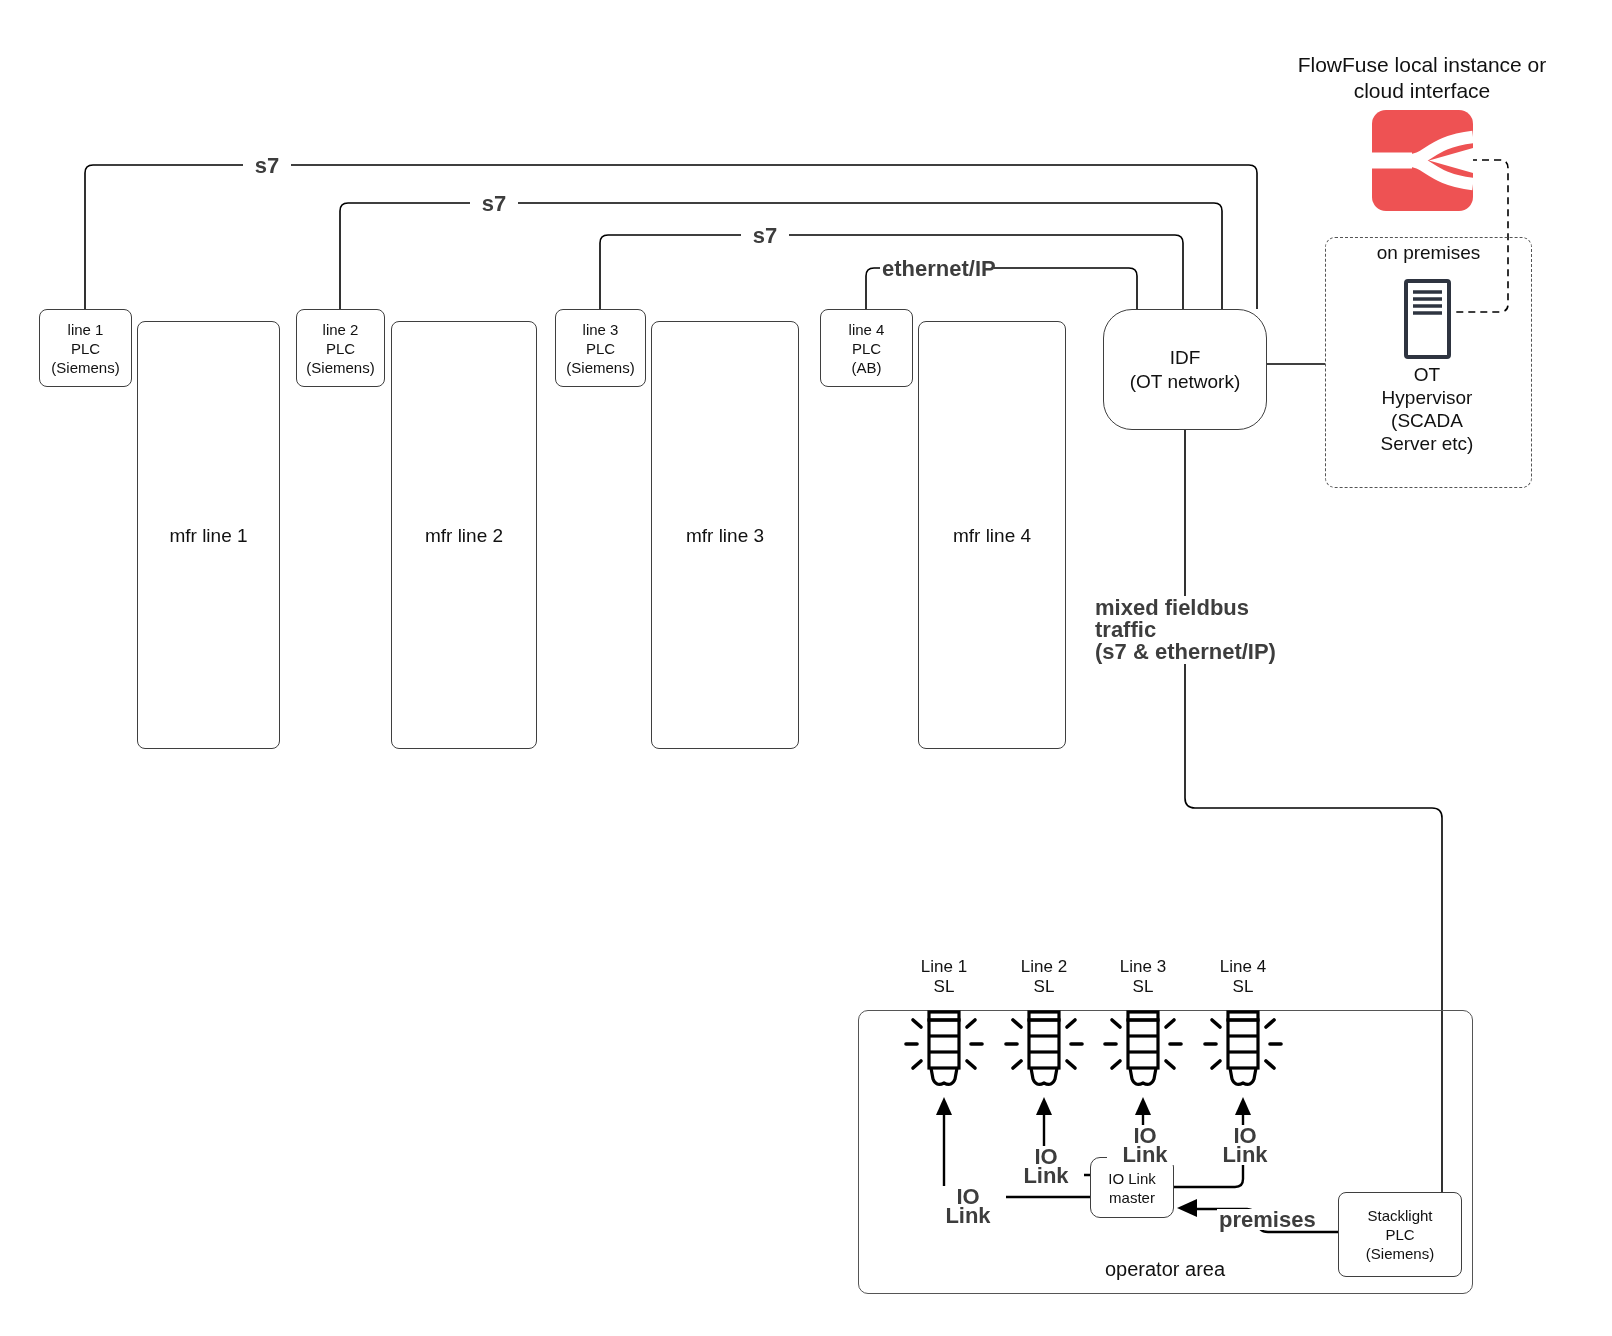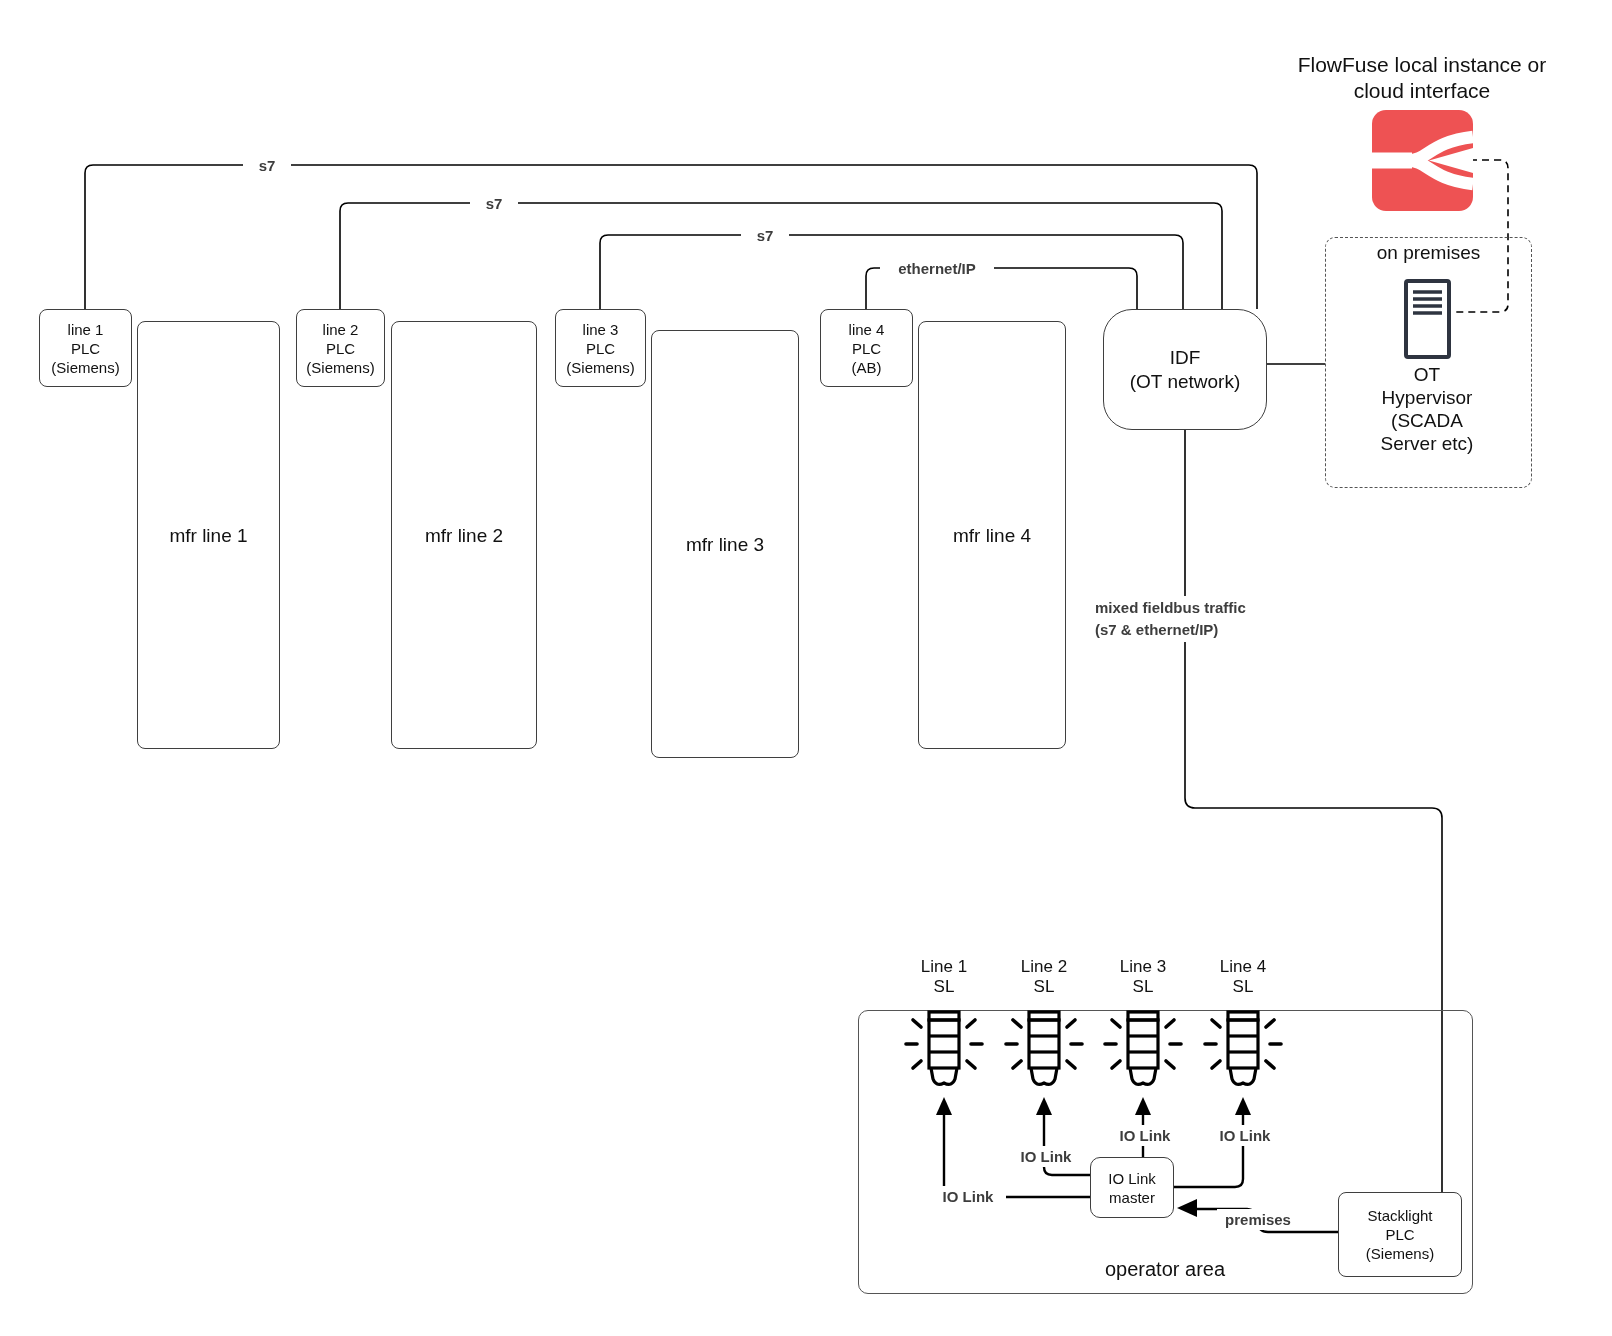--- a/index.html
+++ b/index.html
@@ -17,21 +17,21 @@
   .idf{font-size:19px;line-height:24px;border-radius:29px;}
   .dashed-box{
     position:absolute;z-index:2;border:1.5px dashed #555;border-radius:10px;background:transparent;box-sizing:border-box;
   }
   .area-box{
     position:absolute;z-index:2;border:1.4px solid #555;border-radius:10px;background:transparent;box-sizing:border-box;
   }
   .txt{position:absolute;z-index:3;text-align:center;}
   .conn-label{
     position:absolute;z-index:3;background:#fff;font-weight:bold;color:#3d3d3d;
-    font-size:15px;text-align:center;line-height:19px;padding:1px 2px;
+    font-size:22px;text-align:center;line-height:19px;padding:1px 2px;
   }
   .left{text-align:left;}
   .sl-label{font-size:17px;line-height:20px;color:#111;}
   .big{font-size:21px;line-height:26px;}
   .med{font-size:19px;line-height:23px;}
   .icon-abs{position:absolute;z-index:2;}
 </style>
 </head>
 <body>
 
@@ -123,21 +123,21 @@
     <span>PLC</span>
     <span>(AB)</span>
   </div>
 
   <div class="node mfr" style="left:137px;top:309px;width:143px;height:428px;">
     <span>mfr line 1</span>
   </div>
   <div class="node mfr" style="left:391px;top:309px;width:146px;height:428px;">
     <span>mfr line 2</span>
   </div>
-  <div class="node mfr" style="left:651px;top:318px;width:148px;height:428px;">
+  <div class="node mfr" style="left:651px;top:309px;width:148px;height:428px;">
     <span>mfr line 3</span>
   </div>
   <div class="node mfr" style="left:918px;top:309px;width:148px;height:428px;">
     <span>mfr line 4</span>
   </div>
 
   <div class="node idf" style="left:1103px;top:309px;width:164px;height:121px;">
     <span>IDF</span>
     <span>(OT network)</span>
   </div>

